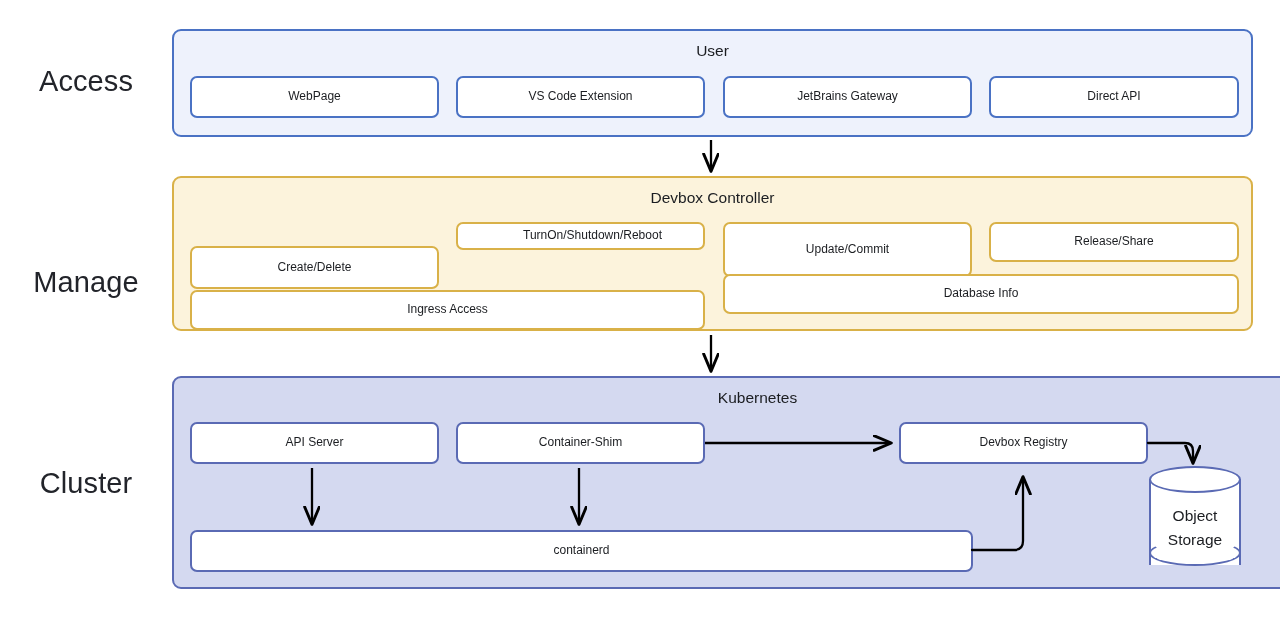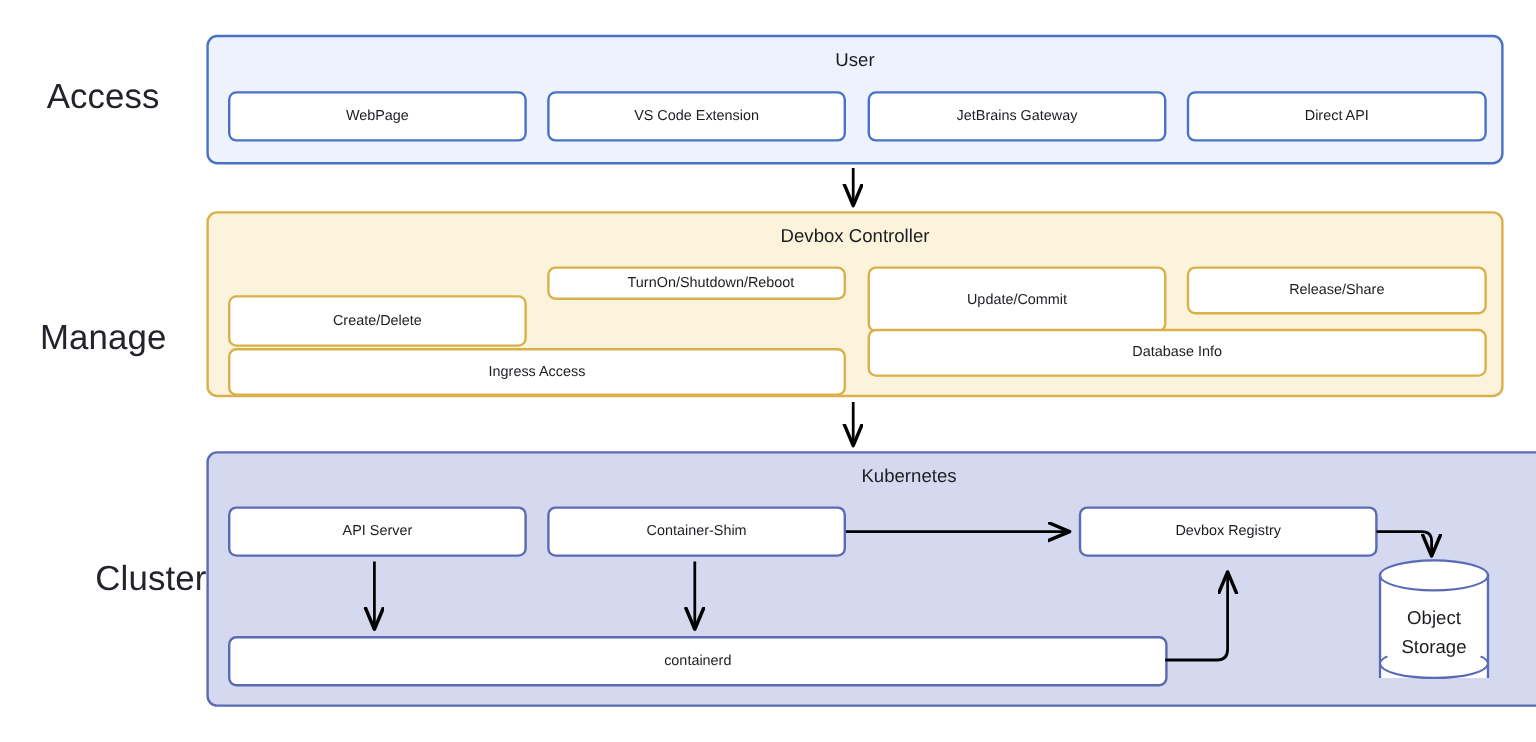--- a/index.html
+++ b/index.html
@@ -30,21 +30,21 @@
     font-size: 29px;
     line-height: 1;
     color: #22242a;
     letter-spacing: 0.1px;
     white-space: nowrap;
     text-align: center;
     font-weight: 400;
   }
   #label-access  { left: 0;  top: 67px;  width: 172px; }
   #label-manage  { left: 0;  top: 268px; width: 172px; }
-  #label-cluster { left: 0;  top: 469px; width: 172px; text-align: right; }
+  #label-cluster { left: 0;  top: 469px; width: 172px; }
 
   
   .layer {
     position: absolute;
     box-sizing: border-box;
     border-radius: 9px;
     border-style: solid;
     border-width: 2px;
   }
   .layer-title {

